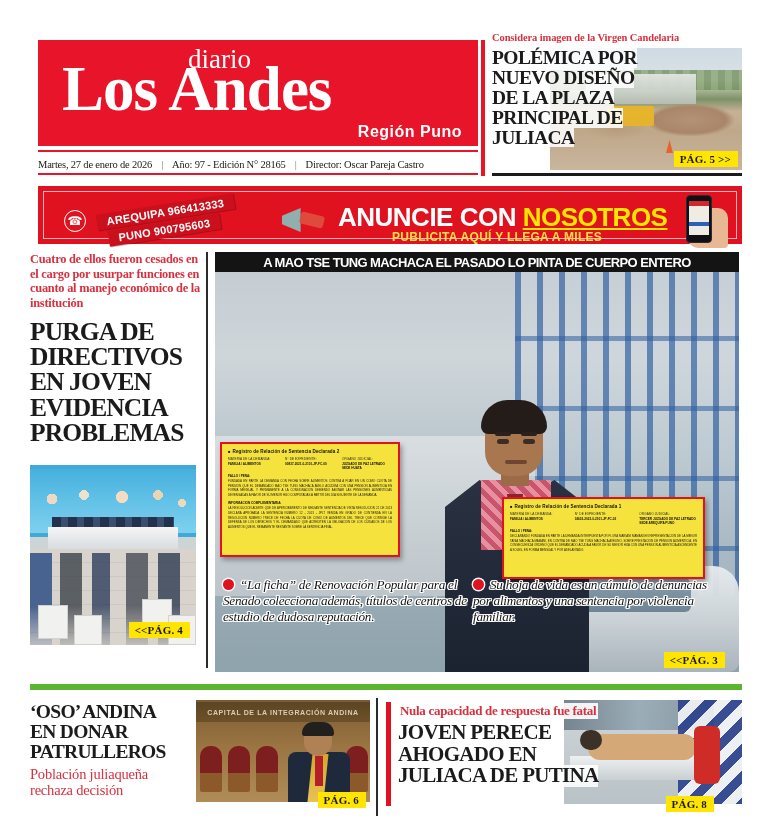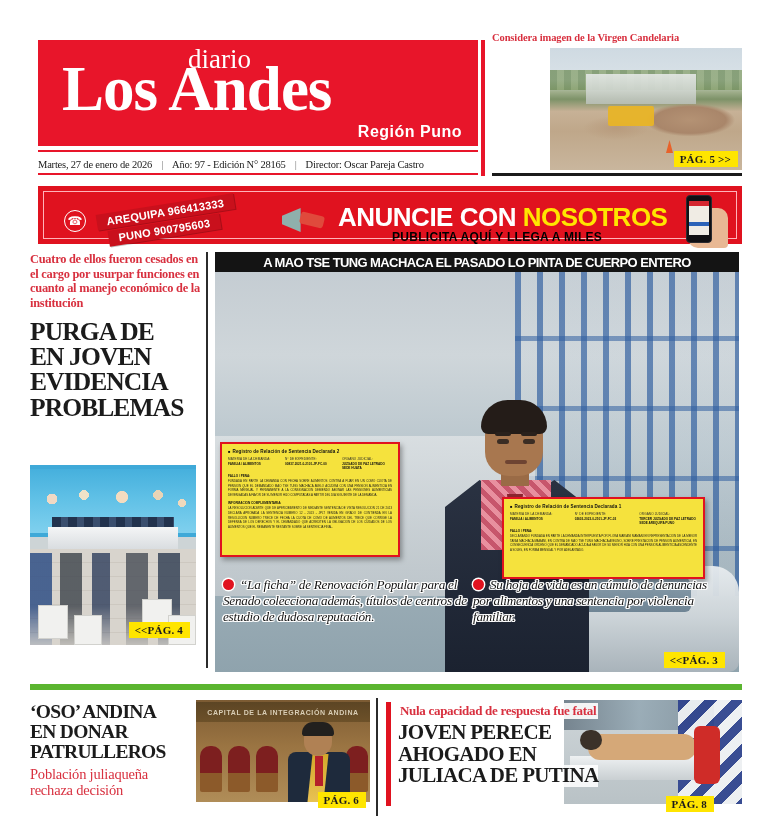--- a/index.html
+++ b/index.html
@@ -145,25 +145,25 @@
   .ad-mega .body {
     position:absolute; left:18px; top:10px; width:24px; height:12px;
     background:#e04a3c; border-radius:3px; transform:rotate(14deg);
   }
   .ad-title {
     position:absolute; left:294px; top:10px;
     font-family:"Liberation Sans", sans-serif;
     font-weight:700; font-size:26px; color:#fff; letter-spacing:-0.5px;
     white-space:nowrap;
   }
-  .ad-title .hl { color:#ffe500; }
+  .ad-title .hl { color:#ffe500;text-decoration:underline; }
   .ad-sub {
     position:absolute; left:348px; top:38px;
     font-family:"Liberation Sans", sans-serif;
-    font-weight:700; font-size:12px; color:#000000; letter-spacing:0.3px;
+    font-weight:700; font-size:12px; color:#fde047; letter-spacing:0.3px;
     white-space:nowrap;
   }
   .ad-hand {
     position:absolute; right:6px; top:2px; width:58px; height:54px;
   }
   .ad-hand .skin {
     position:absolute; right:2px; bottom:0; width:40px; height:40px;
     background:#e8b894; border-radius:14px 10px 4px 10px;
   }
   .ad-hand .screen {
@@ -502,20 +502,27 @@
       <div class="tr-kicker">Considera imagen de la Virgen Candelaria</div>
 
       <div class="tr-photo">
         <div class="tr-photo-inner"></div>
         <div class="tr-trees"></div>
         <div class="tr-bldg"></div>
         <div class="tr-machine"></div>
         <div class="tr-cone"></div>
       </div>
 
+      <div class="tr-head">
+        <div>POLÉMICA POR</div>
+        <div>NUEVO DISEÑO</div>
+        <div>DE LA PLAZA</div>
+        <div>PRINCIPAL DE</div>
+        <div>JULIACA</div>
+      </div>
 
       <div class="pagbadge tr-pag">PÁG. 5 &gt;&gt;</div>
       <div class="tr-rule"></div>
     </div>
   </div>
 
   <div class="ad-zone">
     <div class="ad-inner">
       <div class="ad-phone-ico">☎</div>
 
@@ -541,20 +548,21 @@
       </div>
     </div>
   </div>
 
   <div class="main-zone">
 
     <div class="lc">
       <div class="lc-kicker">Cuatro de ellos fueron cesados en el cargo por usurpar funciones en cuanto al manejo económico de la institución</div>
       <div class="lc-head">
         <div>PURGA DE</div>
+        <div>DIRECTIVOS</div>
         <div>EN JOVEN</div>
         <div>EVIDENCIA</div>
         <div>PROBLEMAS</div>
       </div>
 
       <div class="lc-photo">
         <div class="mural"></div>
         <div class="panel"></div>
         <div class="table"></div>
         <div class="floor"></div>

